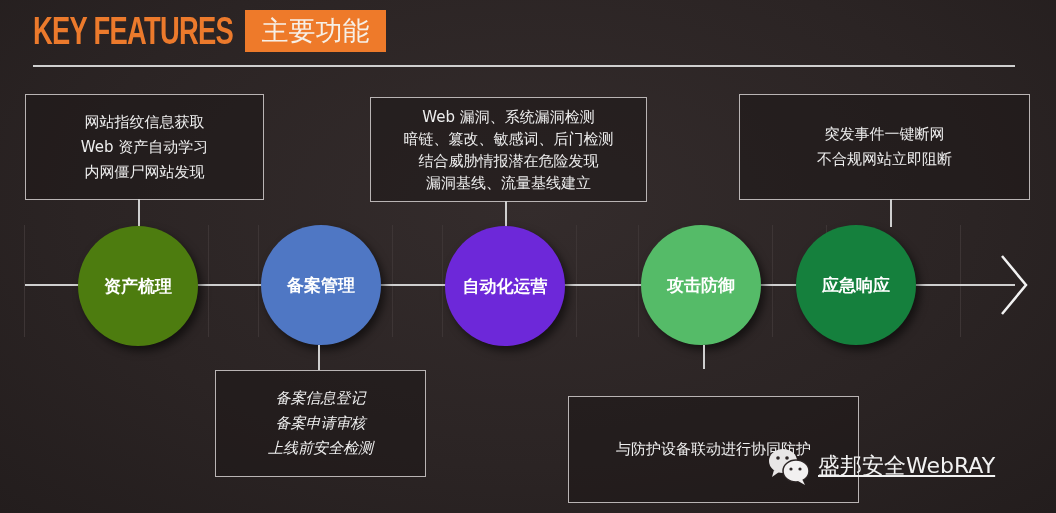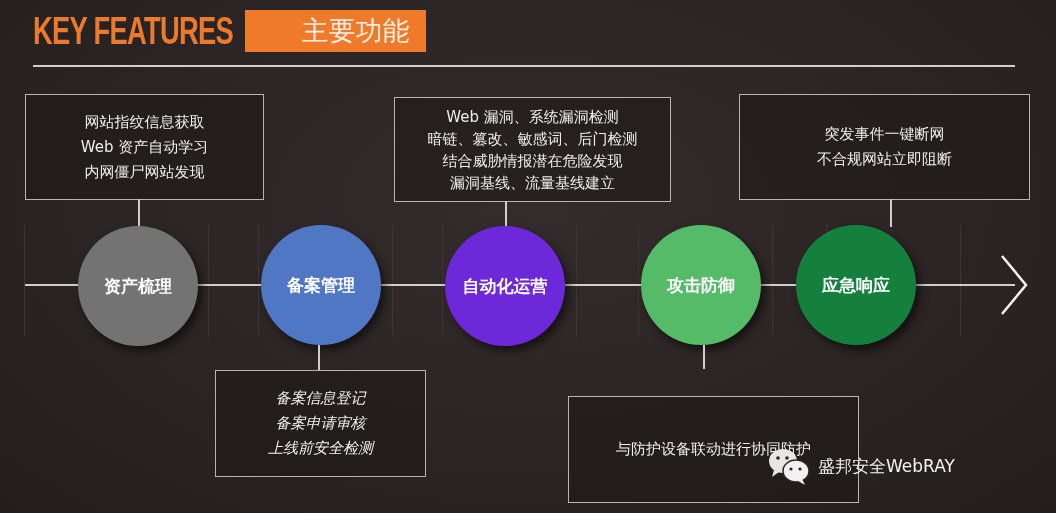--- a/index.html
+++ b/index.html
@@ -12,21 +12,21 @@
     .title-en {
       position: absolute; left: 33px; top: 8px;
       font-family: "Liberation Sans", sans-serif; font-weight: bold;
       font-size: 38px; color: #ec7a2c; letter-spacing: -1px;
       transform: scaleX(0.72); transform-origin: left center;
       line-height: 46px;
     }
     .title-cn-box {
       position: absolute; left: 245px; top: 10px; width: 141px; height: 42px;
       background: #ee7a2a; color: #f6efe6;
-      font-size: 27px; line-height: 42px; text-align: center; padding-left: 40px;
+      font-size: 27px; line-height: 42px; text-align: center;
     }
     .title-rule {
       position: absolute; left: 33px; top: 65px; width: 982px; height: 2px;
       background: #cfcfcf;
     }
     .grid-line { position: absolute; top: 225px; height: 112px; width: 1px; background: #3d3535; }
     .timeline {
       position: absolute; left: 25px; top: 284px; width: 990px; height: 2px; background: #cfcfcf;
     }
     .arrow-icon { position: absolute; left: 996px; top: 252px; width: 36px; height: 66px; }
@@ -40,21 +40,21 @@
     .box {
       position: absolute; border: 1.5px solid #b9b4b4;
       background: rgba(30,24,24,0.55);
       display: flex; flex-direction: column; align-items: center; justify-content: center;
       font-size: 15px; line-height: 25px; color: #eeeeee; text-align: center;
     }
     .watermark {
       position: absolute; left: 766px; top: 446px; display: flex; align-items: center;
     }
     .wechat-icon { width: 46px; height: 40px; }
-    .watermark-text { font-size: 17px; color: #f2f2f2; margin-left: 6px; }
+    .watermark-text { font-size: 22px; color: #f2f2f2; margin-left: 6px; text-decoration: underline; }
   </style>
 </head>
 <body>
 
 <div class="title-en">KEY FEATURES</div>
 <div class="title-cn-box">主要功能</div>
 <div class="title-rule"></div>
 
 <div class="grid-line" style="left:24px"></div>
 <div class="grid-line" style="left:208px"></div>
@@ -72,35 +72,35 @@
   <polyline points="6,4 30,33 6,62" fill="none" stroke="#f2f2f2" stroke-width="2.5"></polyline>
 </svg>
 
 <div class="box" style="left:25px;top:94px;width:237px;height:104px;">
   <div>网站指纹信息获取</div>
   <div>Web 资产自动学习</div>
   <div>内网僵尸网站发现</div>
 </div>
 <div class="connector" style="left:138px;top:199px;height:30px;"></div>
 
-<div class="box" style="left:370px;top:97px;width:275px;height:103px;line-height:22px;margin-left:24px;">
+<div class="box" style="left:370px;top:97px;width:275px;height:103px;line-height:22px;">
   <div>Web 漏洞、系统漏洞检测</div>
   <div>暗链、篡改、敏感词、后门检测</div>
   <div>结合威胁情报潜在危险发现</div>
   <div>漏洞基线、流量基线建立</div>
 </div>
 <div class="connector" style="left:505px;top:201px;height:26px;"></div>
 
 <div class="box" style="left:739px;top:94px;width:289px;height:104px;">
   <div>突发事件一键断网</div>
   <div>不合规网站立即阻断</div>
 </div>
 <div class="connector" style="left:890px;top:199px;height:28px;"></div>
 
-<div class="node" style="left:78px;top:226px;background:#737373;">
+<div class="node" style="left:78px;top:226px;background:#4d7c0f;">
   <span>资产梳理</span>
 </div>
 <div class="node" style="left:261px;top:225px;background:#4f77c4;">
   <span>备案管理</span>
 </div>
 <div class="node" style="left:445px;top:226px;background:#6d28d9;">
   <span>自动化运营</span>
 </div>
 <div class="node" style="left:641px;top:225px;background:#55bb68;">
   <span>攻击防御</span>

